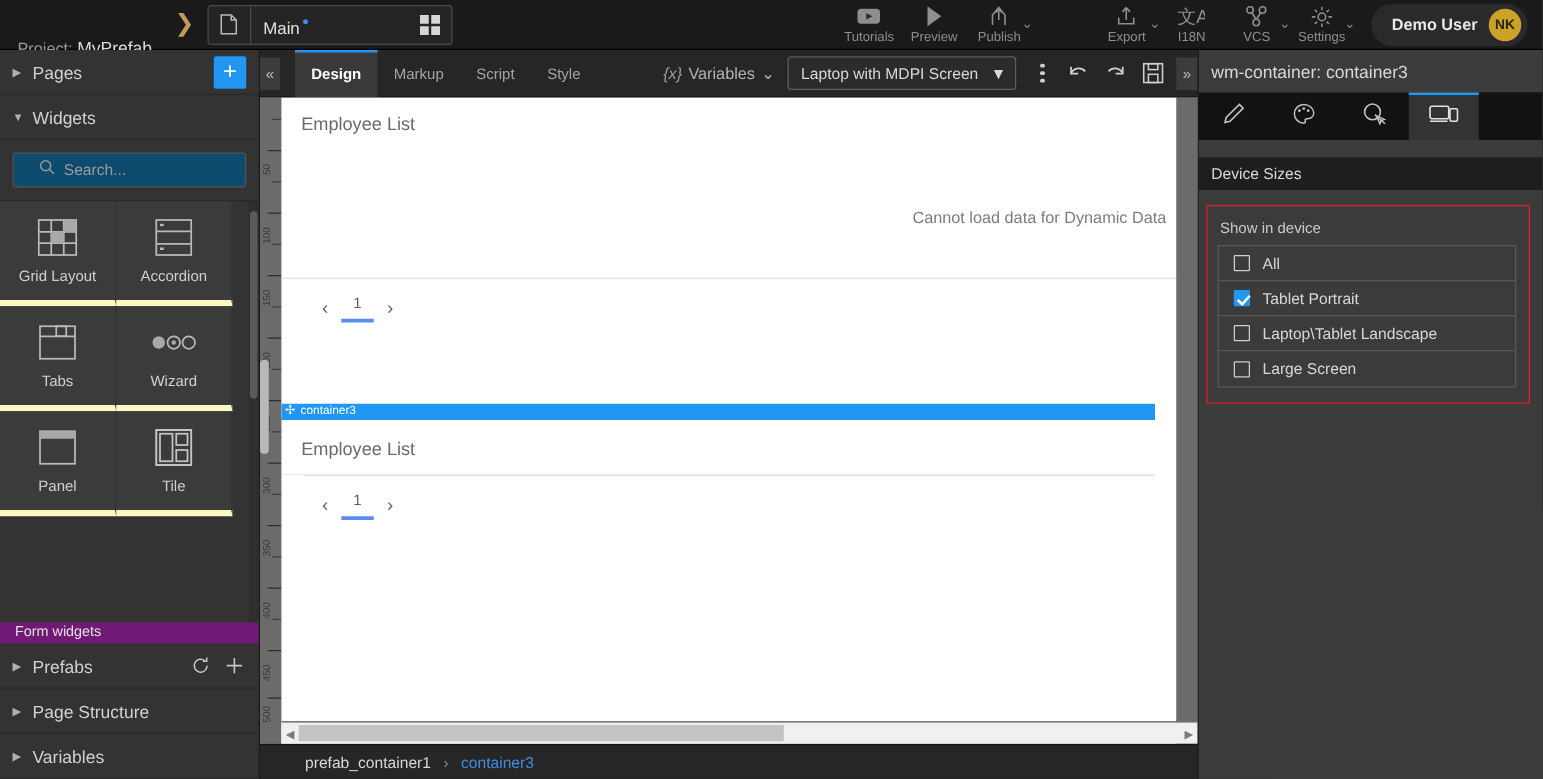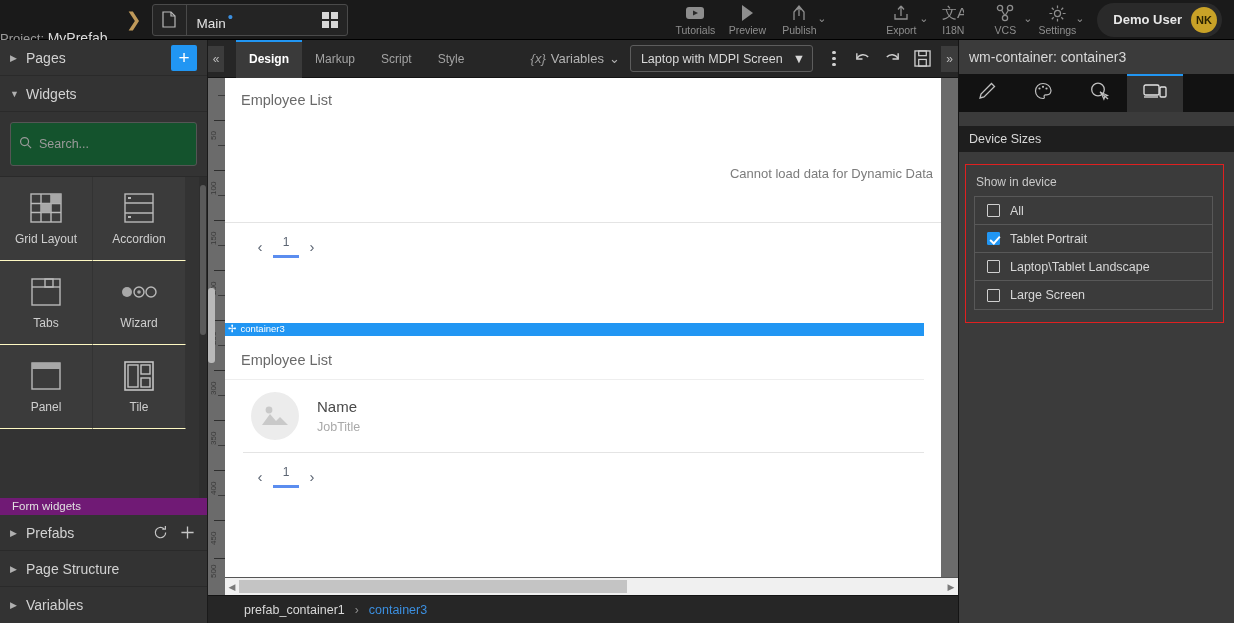--- a/index.html
+++ b/index.html
@@ -9,21 +9,21 @@
     font-family: "Liberation Sans", sans-serif;
     overflow: hidden;
   }
   .app { position: relative; width: 1234px; height: 623px; display: flex; flex-direction: column; }
 
   
   .topbar {
     height: 40px; min-height: 40px; background: #1a1a1a;
     display: flex; align-items: center; border-bottom: 1px solid #000;
   }
-  .project-label { font-size: 13px; color: #9a9a9a; white-space: nowrap; margin-top: 36px; }
+  .project-label { padding-left: 14px; font-size: 13px; color: #9a9a9a; white-space: nowrap; margin-top: 36px; }
   .project-label b { color: #dcdcdc; font-weight: normal; font-size: 14px; }
   .chev-right-big { margin: 0 10px 0 18px; color: #c09a5a; font-size: 19px; line-height: 1; }
   .page-tab {
     display: flex; align-items: center; height: 32px;
     border: 1px solid #4a4a4a; border-radius: 3px; background: #242424;
     width: 196px;
   }
   .page-tab .doc-ico {
     width: 34px; height: 30px; display: flex; align-items: center; justify-content: center;
     border-right: 1px solid #4a4a4a;
@@ -68,34 +68,34 @@
   .sb-section .sb-title { flex: 1; }
   .plus-btn {
     width: 26px; height: 26px; background: #2196f3; color: #fff;
     display: flex; align-items: center; justify-content: center; font-size: 19px;
     margin-right: 10px; border-radius: 2px; line-height: 1;
   }
   .sb-icon-btn { color: #c6c6c6; font-size: 15px; margin-right: 12px; display: flex; align-items: center; }
 
   .search-wrap { padding: 10px; border-bottom: 1px solid #2a2a2a; }
   .search-box {
-    display: flex; align-items: center; height: 44px; border: 1px solid #555;
-    border-radius: 3px; background: #14532d; padding: 0 8px; gap: 7px;
+    display: flex; align-items: center; height: 28px; border: 1px solid #555;
+    border-radius: 3px; background: #0c4a6e; padding: 0 20px; gap: 7px;
   }
   .search-box input {
     flex: 1; background: transparent; border: 0; outline: 0;
     color: #c9c9c9; font-size: 12.5px; font-family: inherit;
   }
   .search-box input::placeholder { color: #9a9a9a; }
 
   .widget-area { flex: 1; position: relative; overflow: hidden; background: #333; }
   .widget-grid { display: flex; flex-wrap: wrap; width: 186px; }
   .wcell {
     width: 93px; height: 84px; background: #3b3b3b;
-    border-right: 1px solid #333; border-bottom: 1px solid #fef9c3;
+    border-right: 1px solid #333; border-bottom: 5px solid #fef9c3;
     display: flex; flex-direction: column; align-items: center; justify-content: center;
     color: #cfcfcf; font-size: 12px; cursor: pointer; gap: 7px;
   }
   .wcell.sel { background: #3b3b3b; }
   .wcell .wico { height: 34px; display: flex; align-items: center; justify-content: center; }
   .wpanel-scroll {
     position: absolute; right: 0; top: 0; width: 8px; height: 100%; background: #2e2e2e;
   }
   .wpanel-scroll i { position: absolute; left: 1px; top: 8px; width: 6px; height: 150px; background: #5a5a5a; border-radius: 3px; display:block; }
 
@@ -559,32 +559,20 @@
             </div>
 
             <div class="sel-bar" style="top:245px">
               <span class="mv">✢</span>
               <span>container3</span>
             </div>
 
             <div style="position:absolute;left:0;right:17px;top:260px">
               <div class="card-title">Employee List</div>
               <div style="border-top:1px solid #eee"></div>
-              <div class="list-item">
-                <span class="avatar-ph">
-                  <svg width="30" height="26" viewBox="0 0 30 26">
-                      <path d="M2 22l8-11 6 7 4-4 8 8z" fill="#c9c9c9"></path>
-                      <circle cx="9" cy="7" r="3.4" fill="#c9c9c9"></circle>
-                    </svg>
-                </span>
-                <span>
-                  <div class="li-name">Name</div>
-                  <div class="li-sub">JobTitle</div>
-                </span>
-              </div>
               <div style="border-top:1px solid #e4e4e4;margin-left:18px"></div>
               <div class="pager">
                 <span class="pg-arrow">‹</span>
                 <span class="pg-num">1</span>
                 <span class="pg-arrow">›</span>
               </div>
             </div>
 
           </div>
 

